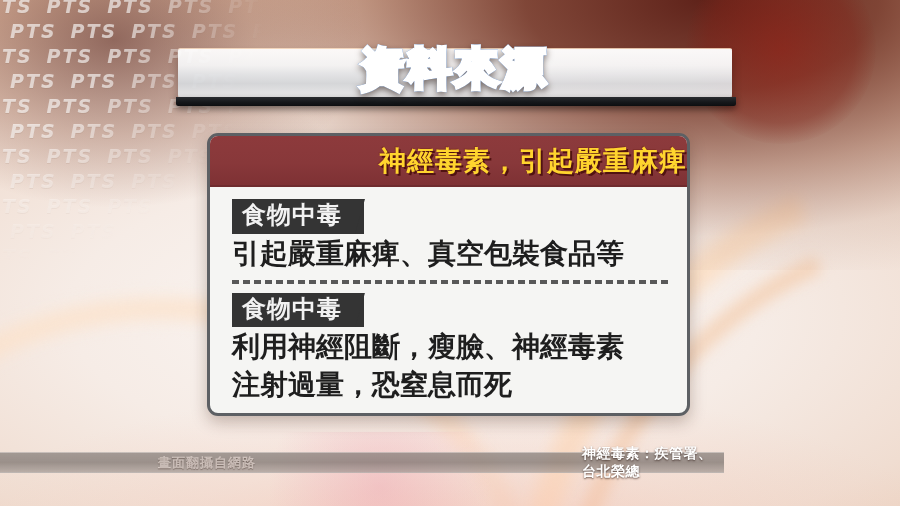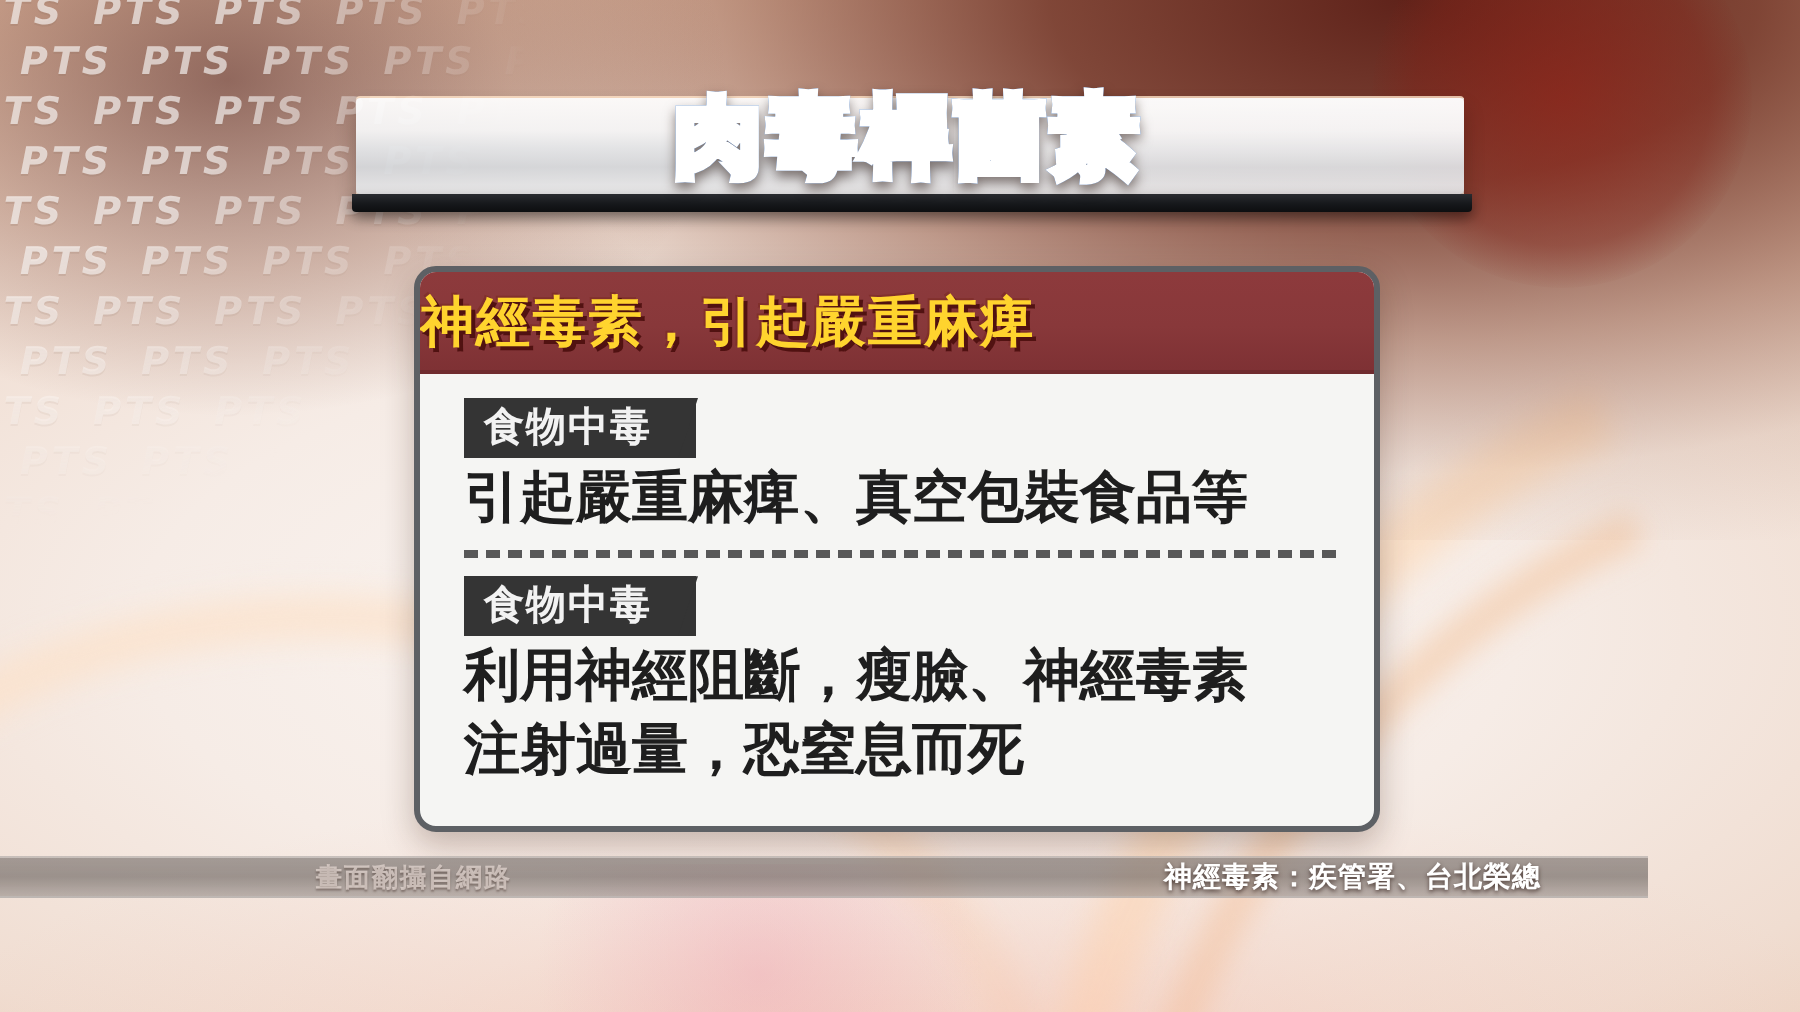--- a/index.html
+++ b/index.html
@@ -127,36 +127,36 @@
     position:absolute; left:207px; top:133px; width:483px; height:283px;
     border-radius:11px;
     border:3px solid #5d6064;
     background:#f5f5f3;
     overflow:hidden;
     box-shadow:0 6px 16px rgba(60,28,16,0.28);
   }
   #card-header{
     height:51px;
     background:linear-gradient(180deg,#8d3a3c 0%, #88383a 55%, #7e3134 100%);
-    display:flex; align-items:center; justify-content:flex-start;
+    display:flex; align-items:center; justify-content:flex-end;
     border-bottom:2px solid #6f2b2e;
   }
   #card-header-text{
     font-size:27px; font-weight:bold; letter-spacing:1px;
     color:#ffd42e;
     text-shadow:2px 2px 0 rgba(72,12,10,0.85), -1px -1px 0 rgba(120,40,30,0.5);
   }
   #card-body{ padding:12px 16px 10px 22px; }
 
   .section{ padding:0; }
   .tag{
     display:inline-block; position:relative;
     background:#343434;
     color:#f2f2f2;
-    font-size:20px; font-weight:bold; letter-spacing:1px;
+    font-size:24px; font-weight:bold; letter-spacing:1px;
     padding:3px 22px 4px 10px;
     line-height:1.15;
   }
   .tag::after{
     content:""; position:absolute; right:-1px; top:0; bottom:0; width:16px;
     background:#343434;
     clip-path:polygon(0 0, 100% 0, 38% 100%, 0 100%);
   }
   .section-line{
     font-size:28px; font-weight:bold; letter-spacing:0px;
@@ -164,21 +164,21 @@
     margin-top:3px;
   }
   #divider{
     margin:9px 0 9px 0; height:4px;
     background-image:linear-gradient(90deg,#585858 0 7px, rgba(0,0,0,0) 7px 11px);
     background-size:11px 4px; background-repeat:repeat-x;
   }
 
   
   #bottom-bar{
-    position:absolute; left:0; top:428px; width:824px; height:21px;
+    position:absolute; left:0; top:452px; width:724px; height:21px;
     background:linear-gradient(180deg, rgba(132,124,120,0.72) 0%, rgba(118,110,106,0.70) 50%, rgba(150,142,138,0.62) 100%);
     border-top:1px solid rgba(255,255,255,0.22);
     border-bottom:1px solid rgba(255,255,255,0.30);
     display:flex; align-items:center;
   }
   #credit-left{
     position:absolute; left:158px;
     font-size:13px; font-weight:bold; letter-spacing:1px;
     color:rgba(228,216,210,0.72);
     text-shadow:0 1px 1px rgba(60,40,32,0.4);
@@ -220,21 +220,21 @@
       <div class="wm-row" style="margin-left: 24px;"><span>PTS</span><span>PTS</span><span>PTS</span><span>PTS</span><span>PTS</span><span>PTS</span></div>
       <div class="wm-row" style="margin-left: 0px;"><span>PTS</span><span>PTS</span><span>PTS</span><span>PTS</span><span>PTS</span><span>PTS</span></div>
       <div class="wm-row" style="margin-left: 24px;"><span>PTS</span><span>PTS</span><span>PTS</span><span>PTS</span><span>PTS</span><span>PTS</span></div>
       <div class="wm-row" style="margin-left: 0px;"><span>PTS</span><span>PTS</span><span>PTS</span><span>PTS</span><span>PTS</span><span>PTS</span></div>
     </div>
 
   <div id="title-banner">
     <div class="sheen"></div>
     <div class="underline"></div>
   </div>
-  <div id="title-text">肉毒桿菌素</div>
+  <div id="title-text">資料來源</div>
 
   <div id="info-card">
     <div id="card-header">
       <div id="card-header-text">神經毒素，引起嚴重麻痺</div>
     </div>
     <div id="card-body">
 
       <div class="section">
         <span class="tag">食物中毒</span>
         <div class="section-line">引起嚴重麻痺、真空包裝食品等</div>

